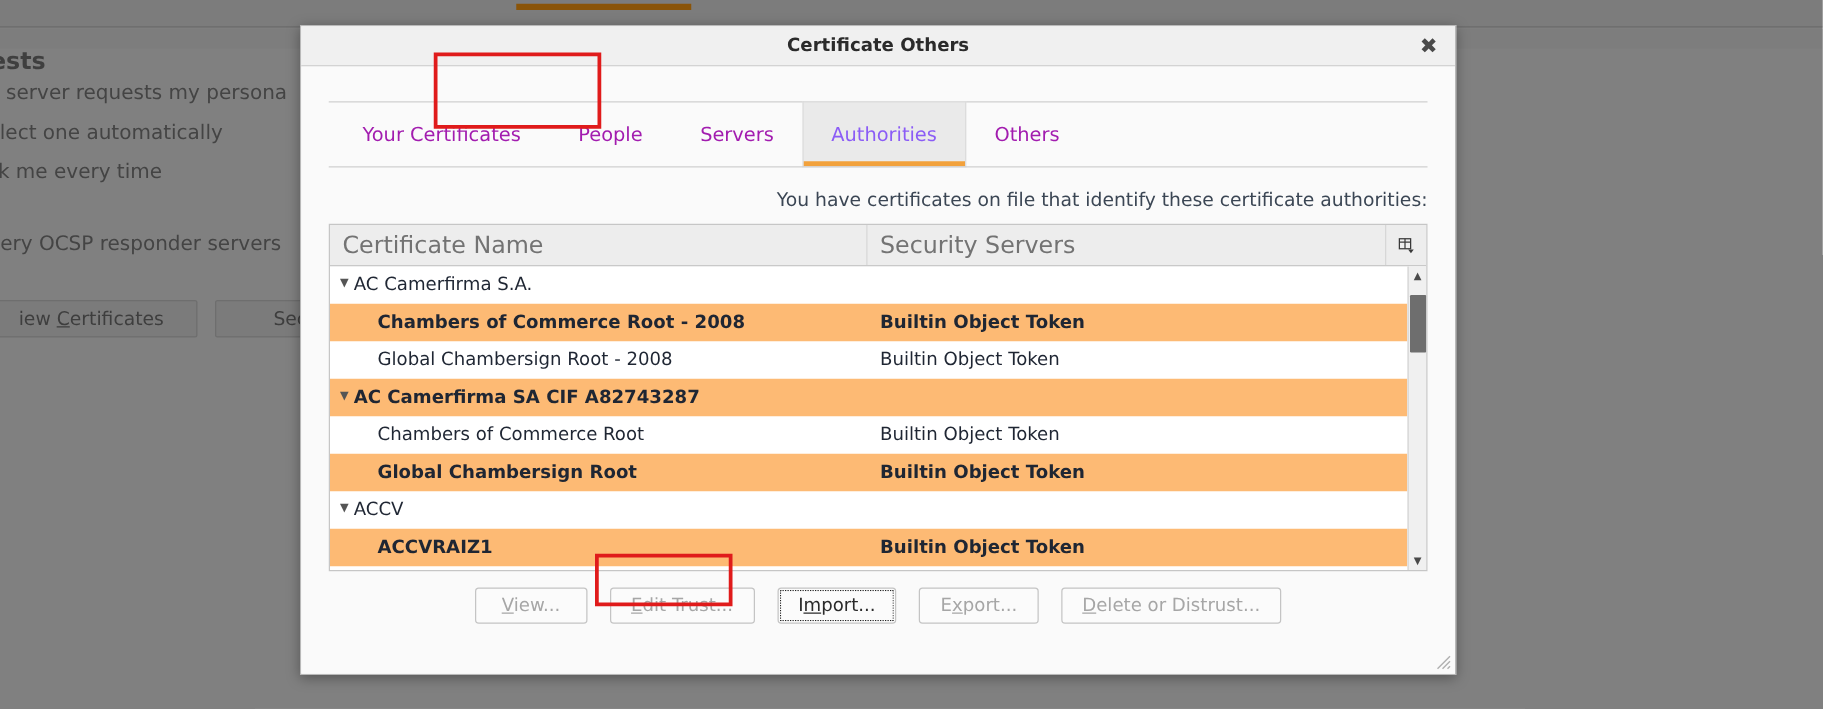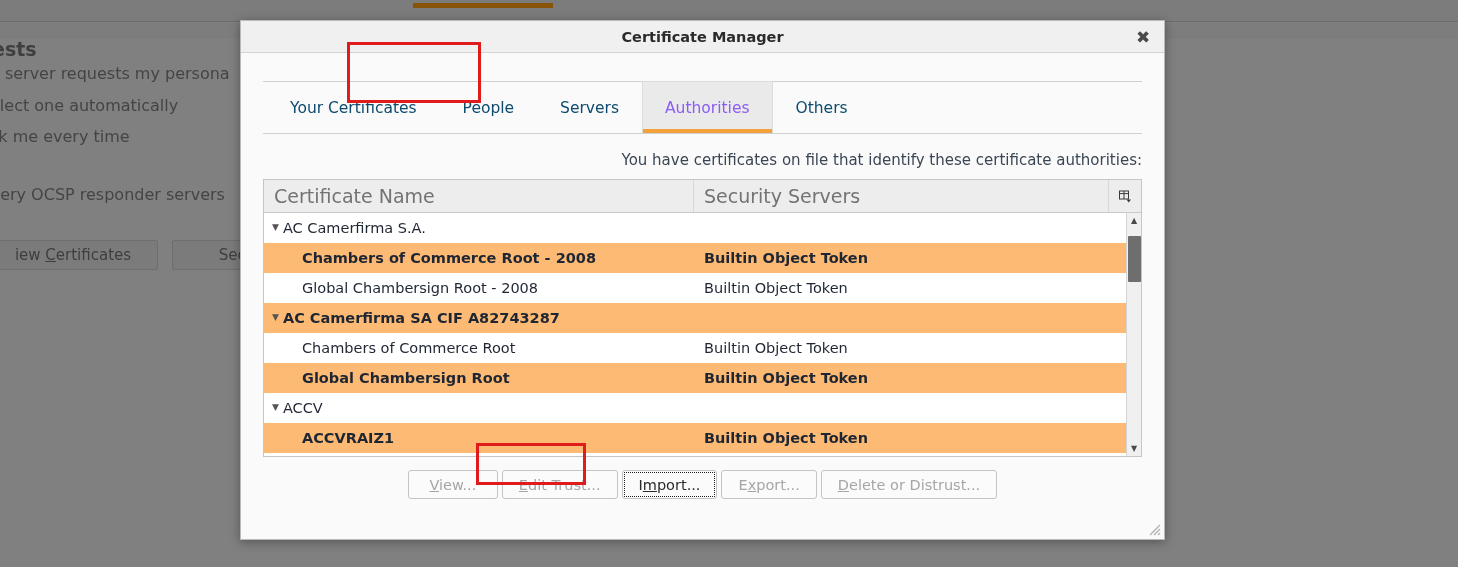--- a/index.html
+++ b/index.html
@@ -95,21 +95,21 @@
     position: absolute; left: 0; right: 0; bottom: 0; height: 1px; background: #d0d0d0;
   }
   .tabs {
     display: flex; align-items: stretch; height: 53px;
     padding-left: 4px;
   }
   .tab {
     position: relative;
     display: flex; align-items: center; justify-content: center;
     padding: 0 22px;
-    font-size: 15.5px; color: #0c4a6e;
+    font-size: 15.5px; color: #a21caf;
     cursor: pointer;
     background: transparent;
     border: 1px solid transparent;
   }
   .tab.selected {
     background: #eaeaea;
     border-left: 1px solid #dcdcdc;
     border-right: 1px solid #dcdcdc;
     border-top: 1px solid #dcdcdc;
     color: #8b5cf6;
@@ -178,21 +178,21 @@
     font-size: 8px; color: #4a4a4a; cursor: pointer;
   }
   .sb-track { flex: 1; width: 15px; position: relative; }
   .sb-thumb {
     position: absolute; left: 1px; top: 8px; width: 13px; height: 46px;
     background: #6e6e6e; border-radius: 1px; cursor: pointer;
   }
 
   
   .actions {
-    display: flex; gap: 4px; justify-content: center;
+    display: flex; gap: 18px; justify-content: center;
     margin-top: 13px; flex: none; position: relative;
   }
   .btn {
     height: 29px; min-width: 90px;
     border: 1px solid #c4c4c4; border-radius: 3px;
     background: #fbfbfb; color: #2b2b2b;
     font-size: 14.5px;
     display: flex; align-items: center; justify-content: center;
     padding: 0 16px; cursor: pointer; white-space: nowrap;
   }
@@ -232,21 +232,21 @@
     <span>iew <u>C</u>ertificates</span>
   </div>
   <div class="bg-btn" style="left:172px; top:240px; width:130px;">
     <span>Secu</span>
   </div>
 </div>
 
 <div id="dialog">
 
   <div class="titlebar">
-    <span class="title">Certificate Manager</span>
+    <span class="title">Certificate Others</span>
     <span class="closebtn">✖</span>
   </div>
 
   <div class="dlg-body">
 
     <div class="tabs-wrap">
       <div class="tabs-rule-top"></div>
       <div class="tabs">
         <div class="tab">
           <span>Your Certificates</span>

